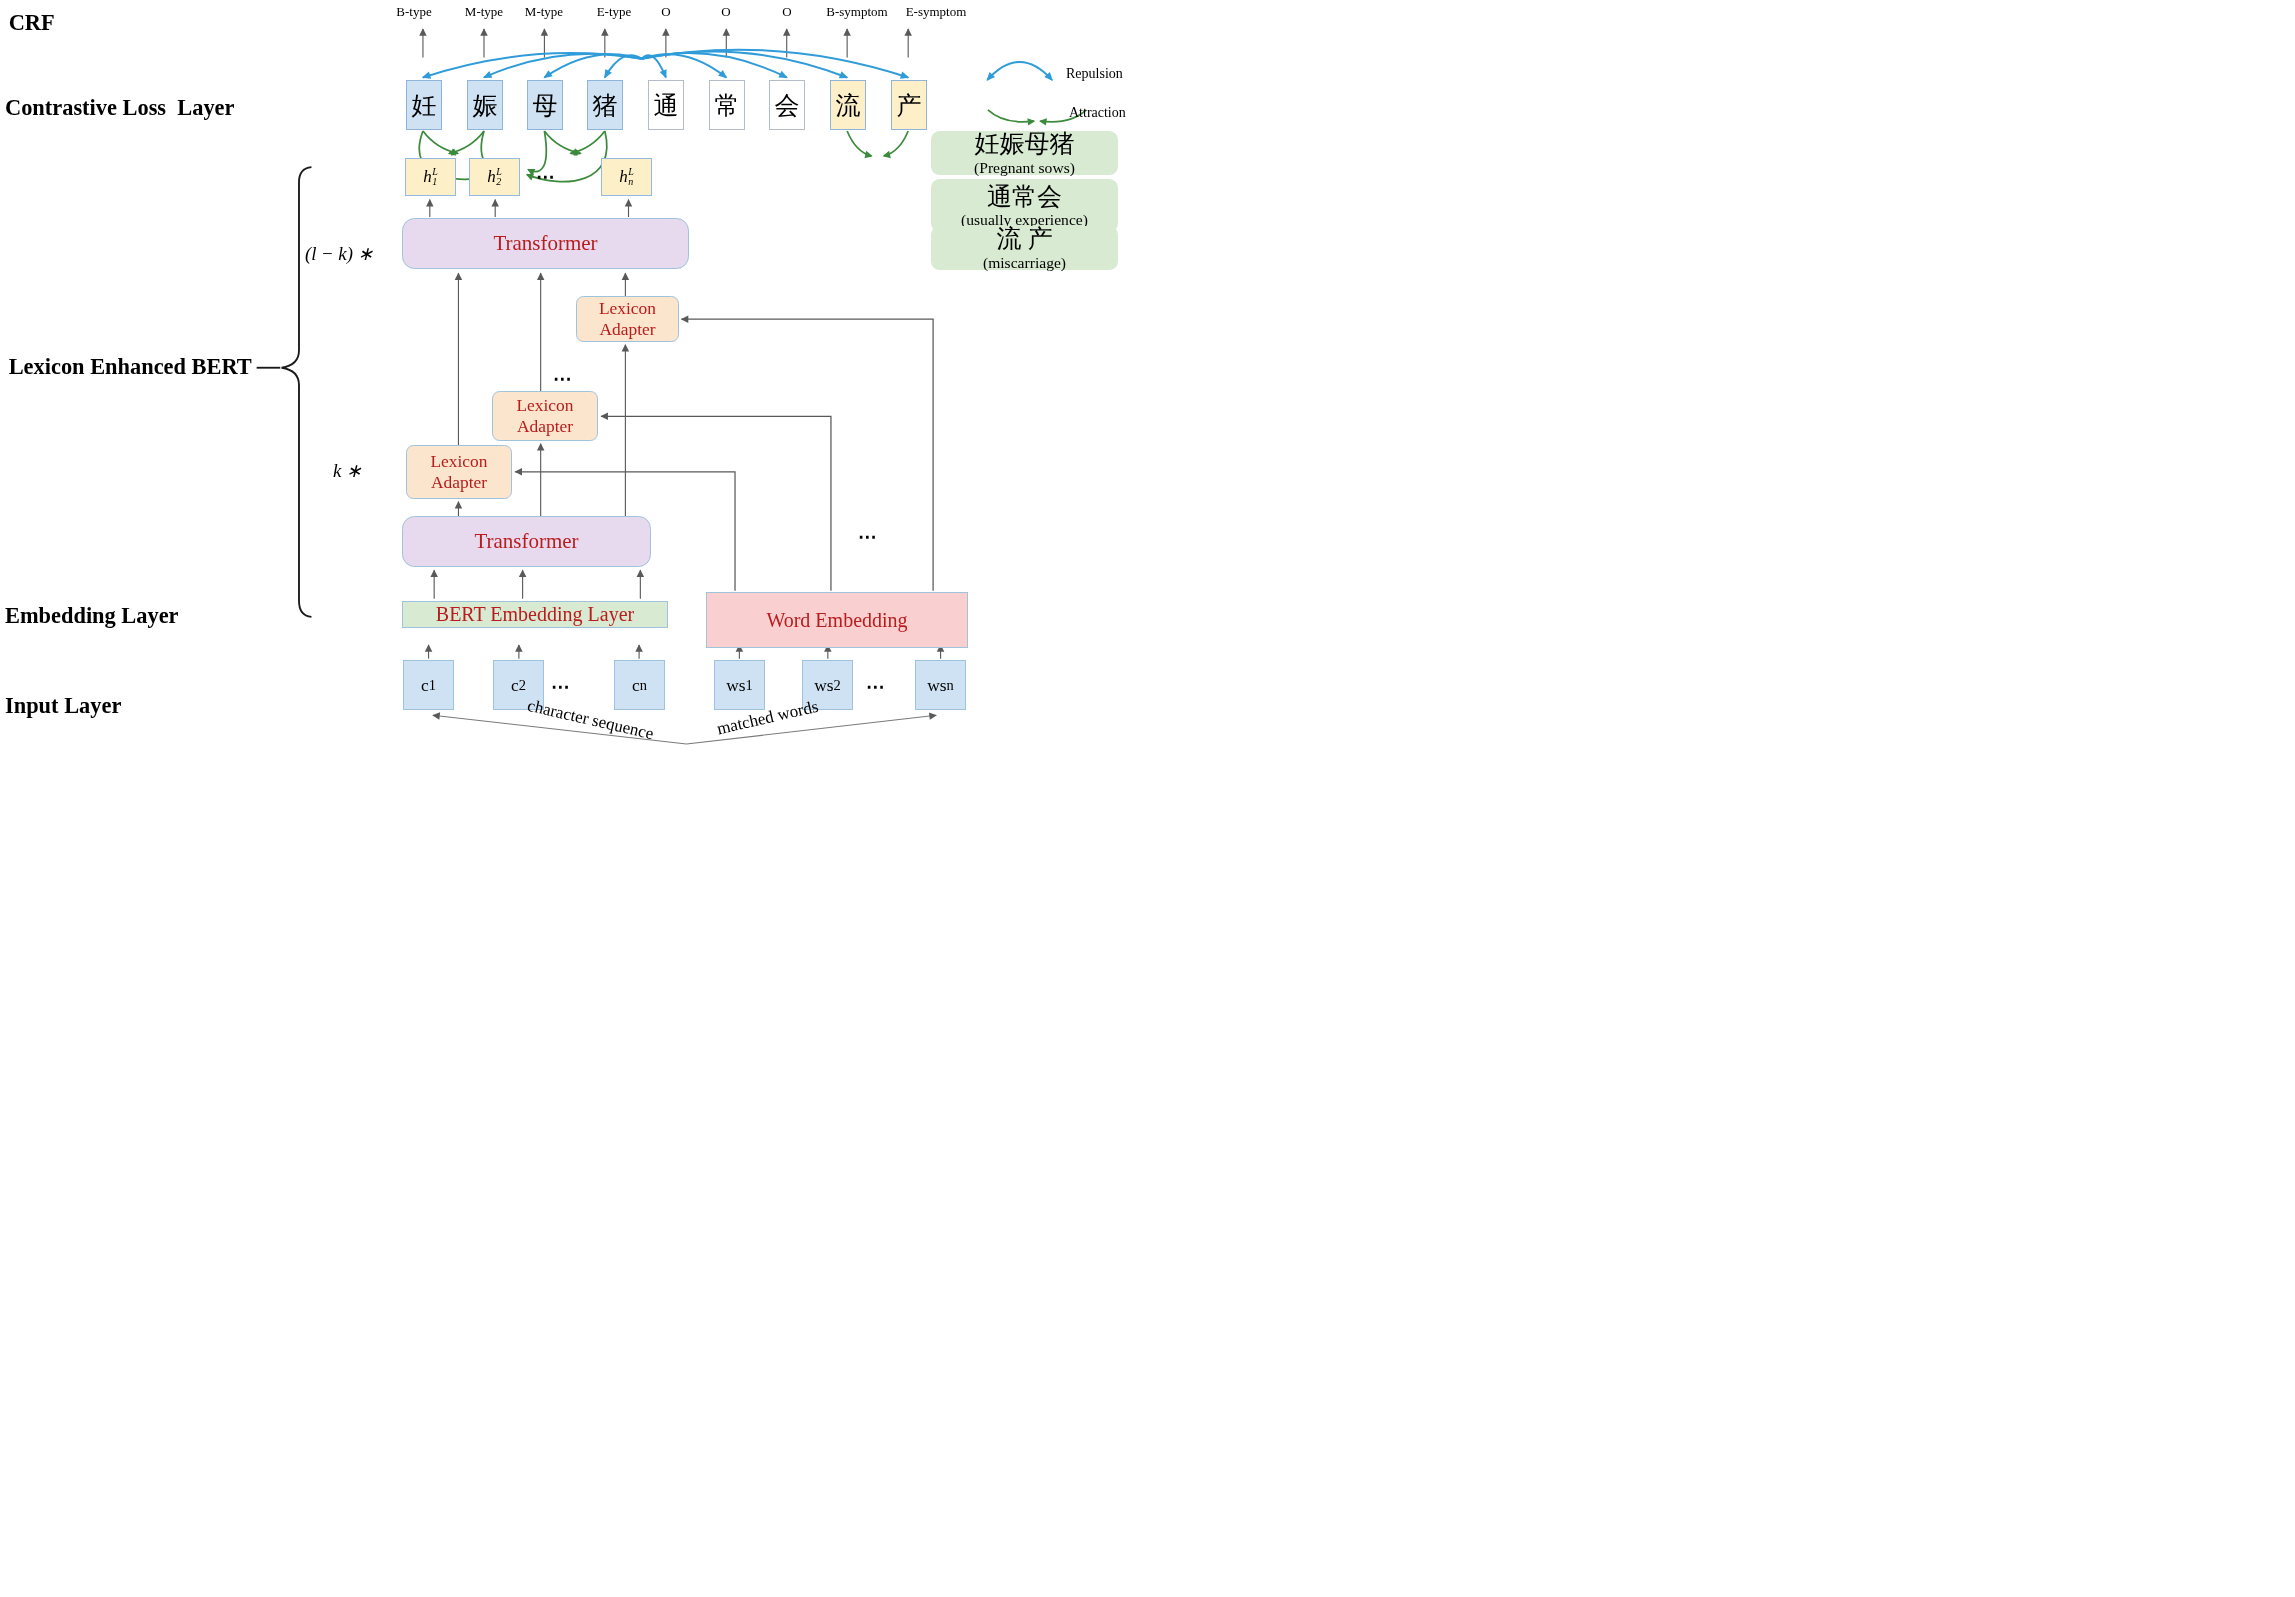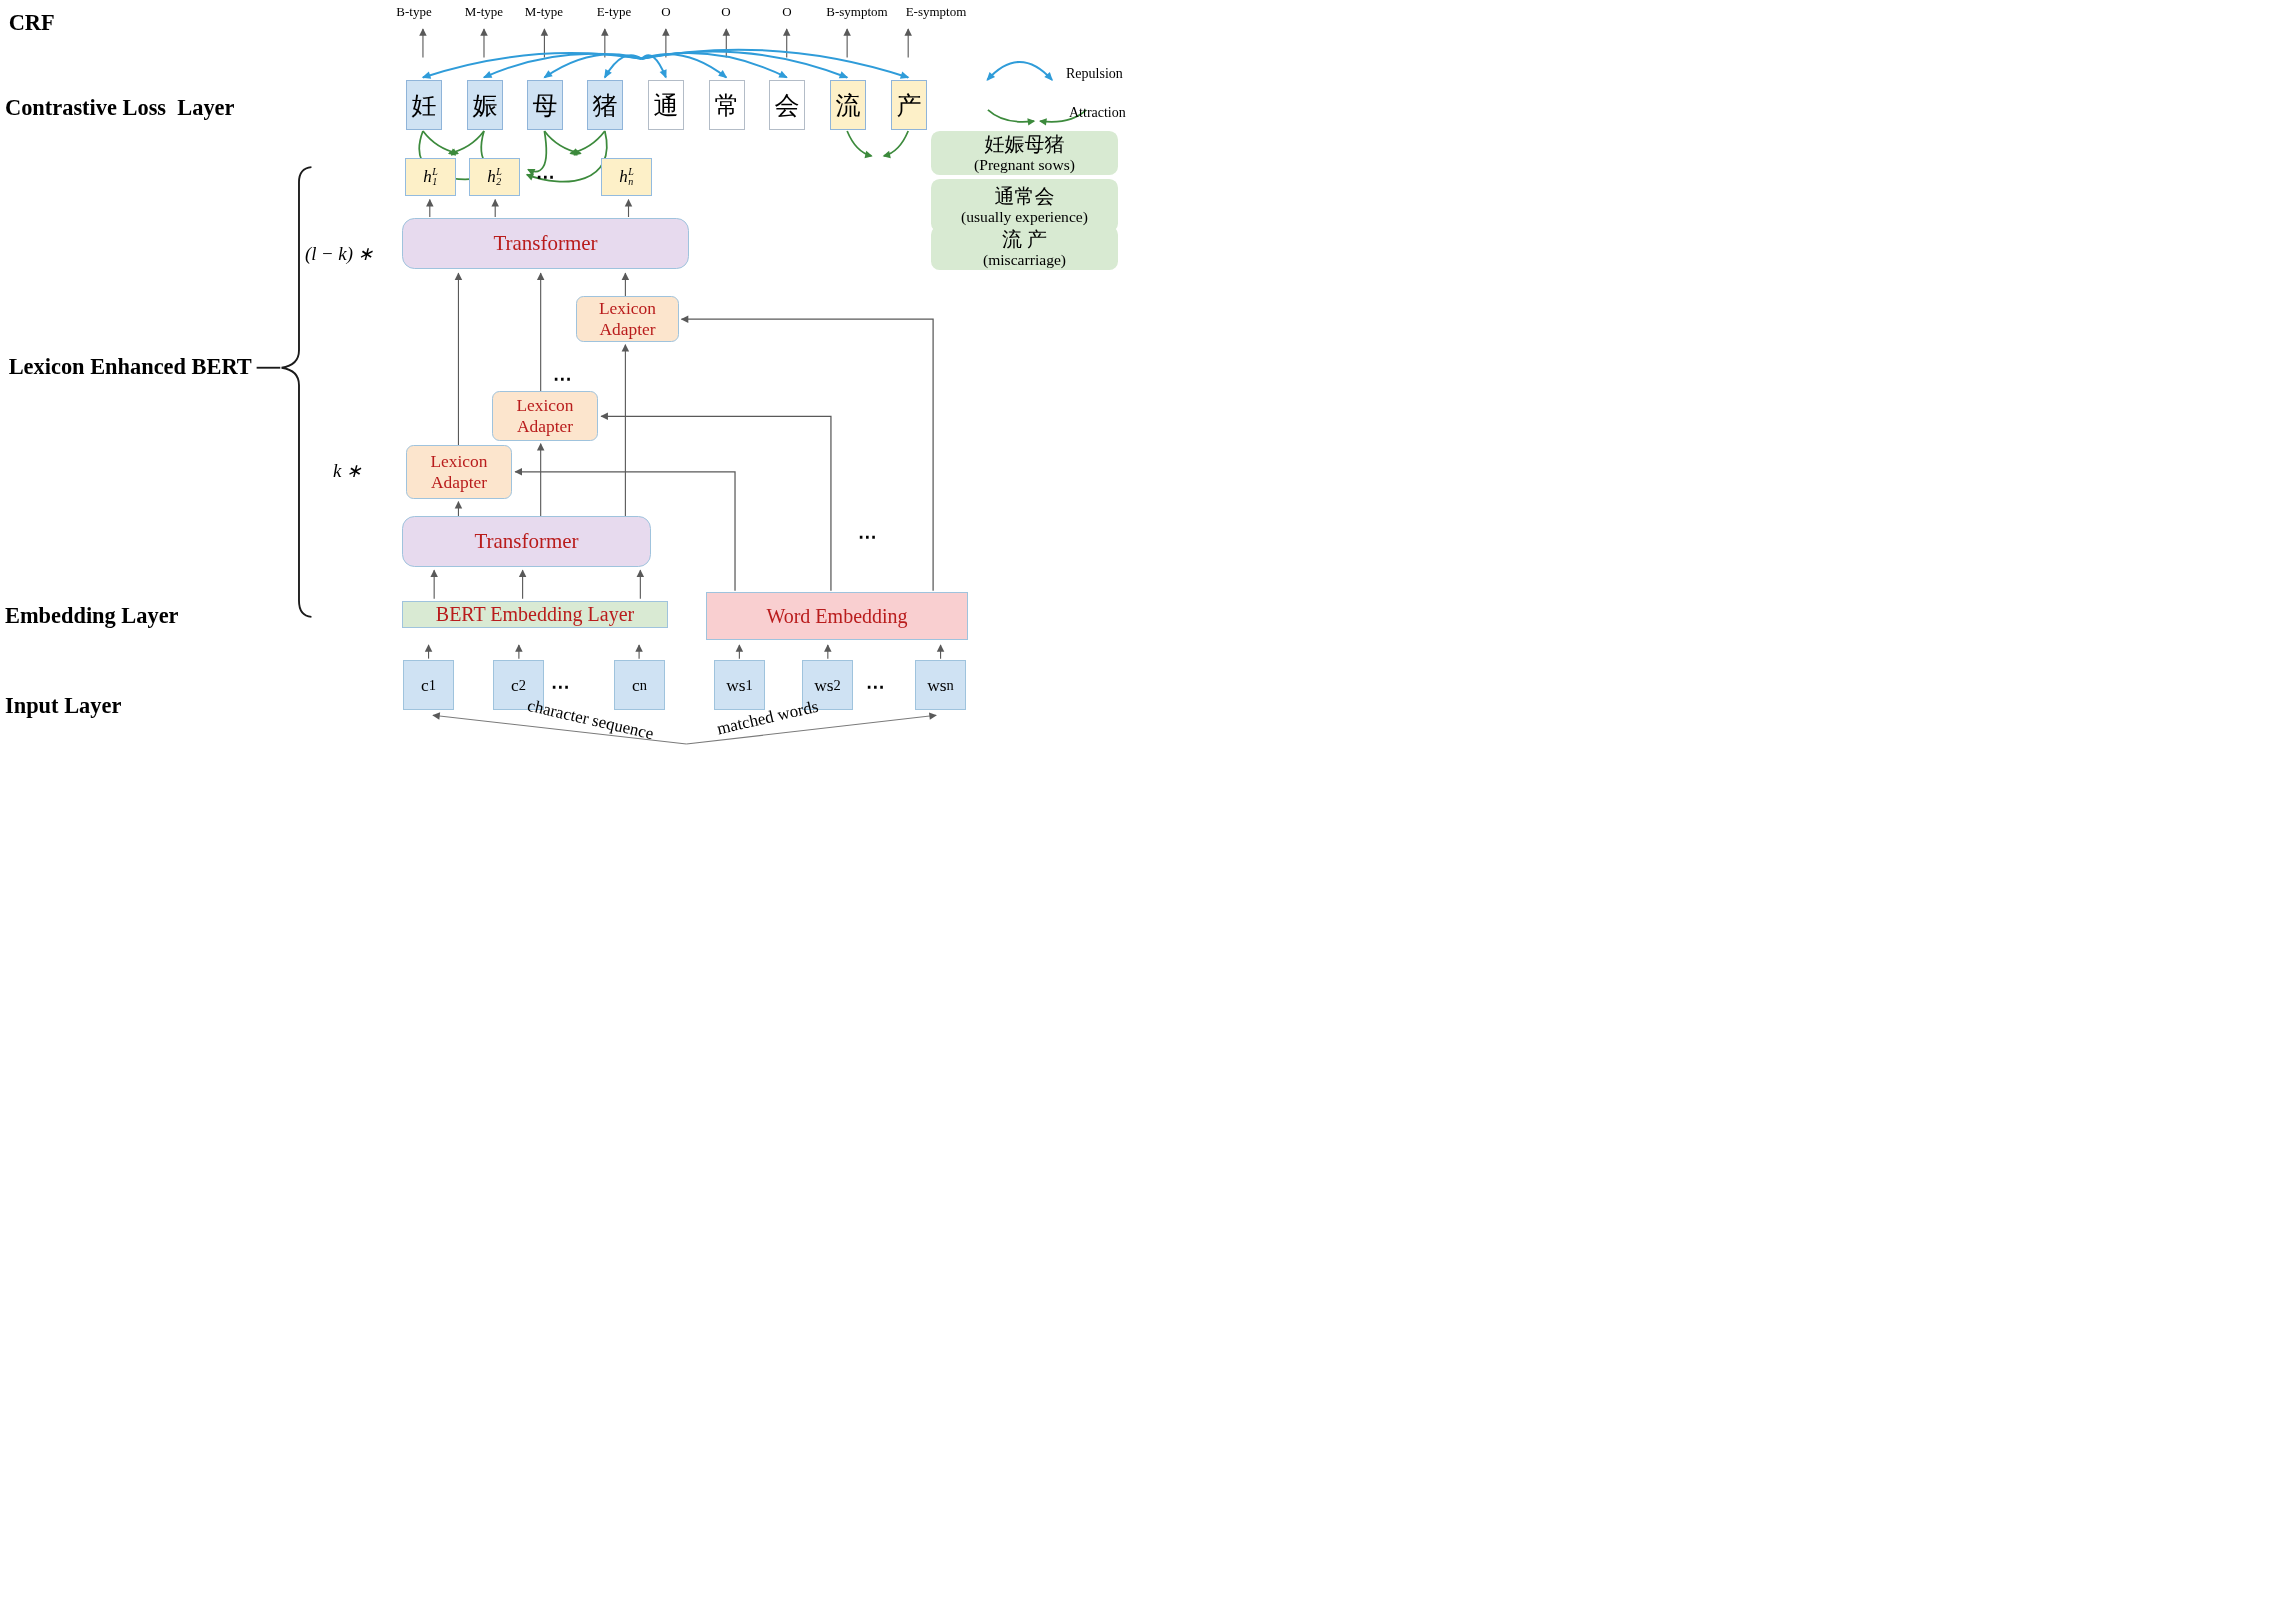--- a/index.html
+++ b/index.html
@@ -9,21 +9,21 @@
   .lbl-left{position:absolute;font-weight:bold;font-size:22.4px;color:#000;white-space:pre;}
   .tag{position:absolute;top:3.7px;transform:translateX(-50%);font-size:13px;color:#000;white-space:nowrap;}
   .tok{position:absolute;top:80px;width:36px;height:50px;box-sizing:border-box;border:1.2px solid;
        display:flex;align-items:center;justify-content:center;font-size:25px;border-top-width:1.9px;}
   .tok-blue{background:#cfe2f3;border-color:#8fb4d9;}
   .tok-white{background:#ffffff;border-color:#b3bcc7;}
   .tok-yellow{background:#fdf0c8;border-color:#8fb4d9;}
   .legend-text{position:absolute;font-size:14px;color:#000;}
   .card{position:absolute;left:931px;width:187px;background:#d8ead2;border-radius:8.7px;
         display:flex;flex-direction:column;align-items:center;justify-content:center;text-align:center;}
-  .card .zh{font-size:20px;line-height:1.15;}
+  .card .zh{font-size:25px;line-height:1.15;}
   .card .en{font-size:15.6px;line-height:1.1;}
   .hbox{position:absolute;top:158px;height:38px;width:51px;box-sizing:border-box;background:#fdf0c8;
         border:1.2px solid #93bbdf;display:flex;align-items:center;justify-content:center;
         font-size:17px;font-style:italic;}
   .ss{display:inline-flex;flex-direction:column;font-size:10px;line-height:1.05;font-style:italic;
       margin-left:0.6px;}
   .block{position:absolute;box-sizing:border-box;border:1.2px solid #9fc3dd;display:flex;
          flex-direction:column;align-items:center;justify-content:center;color:#b91c1c;}
   .transformer{background:#e7daee;border-radius:12.5px;font-size:21px;}
   .adapter{background:#fce5cd;border-radius:7.5px;font-size:17.4px;line-height:1.2;align-items:center;}
@@ -229,21 +229,21 @@
   <span class="mult" style="left:333px;top:460px;">k ∗</span>
   <div class="block adapter" style="left:406px;top:445px;width:106px;height:54px;">
     <span>Lexicon</span>
     <span>Adapter</span>
   </div>
   <span class="dots" style="left:858px;top:526px;">⋯</span>
 
   <div class="block transformer" style="left:402px;top:516px;width:249px;height:51px;">Transformer</div>
 
   <div class="block bertemb" style="left:402px;top:601px;width:266px;height:27px;">BERT Embedding Layer</div>
-  <div class="block wordemb" style="left:706px;top:592px;width:262px;height:48px;">Word Embedding</div>
+  <div class="block wordemb" style="left:706px;top:592px;width:262px;height:56px;">Word Embedding</div>
 
   <div class="inbox" style="left:403px;">
     <span>c</span>
       <sub>1</sub>
   </div>
   <div class="inbox" style="left:493px;">
     <span>c</span>
       <sub>2</sub>
   </div>
   <span class="dots" style="left:551px;top:676px;">⋯</span>

